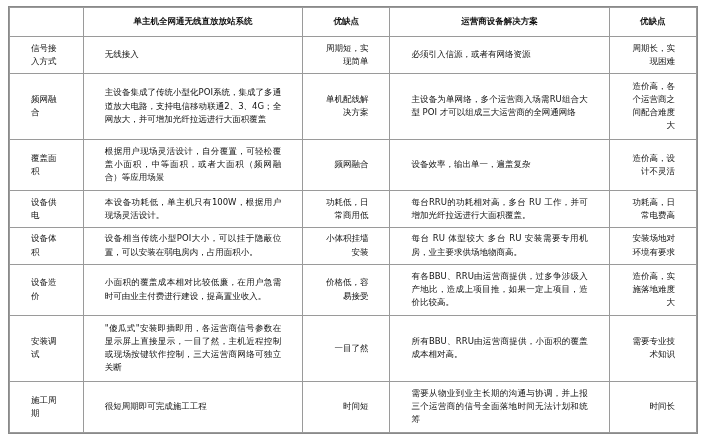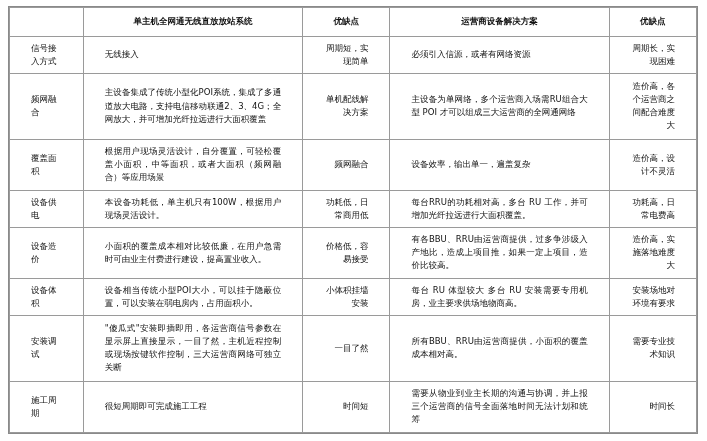--- a/index.html
+++ b/index.html
@@ -106,32 +106,32 @@
         <td class="center">造价高，设计不灵活</td>
       </tr>
       <tr>
         <td class="rowhead">设备供电</td>
         <td class="body">本设备功耗低，单主机只有100W，根据用户现场灵活设计。</td>
         <td class="center">功耗低，日常商用低</td>
         <td class="body">每台RRU的功耗相对高，多台 RU 工作，并可增加光纤拉远进行大面积覆盖。</td>
         <td class="center">功耗高，日常电费高</td>
       </tr>
       <tr>
+        <td class="rowhead">设备体积</td>
+        <td class="body">设备相当传统小型POI大小，可以挂于隐蔽位置，可以安装在弱电房内，占用面积小。</td>
+        <td class="center">小体积挂墙安装</td>
+        <td class="body">每台 RU 体型较大 多台 RU 安装需要专用机房，业主要求供场地物商高。</td>
+        <td class="center">安装场地对环境有要求</td>
+      </tr>
+      <tr>
         <td class="rowhead">设备造价</td>
         <td class="body">小面积的覆盖成本相对比较低廉，在用户急需时可由业主付费进行建设，提高置业收入。</td>
         <td class="center">价格低，容易接受</td>
         <td class="body">有各BBU、RRU由运营商提供，过多争涉级入产地比，造成上项目推，如果一定上项目，造价比较高。</td>
         <td class="center">造价高，实施落地难度大</td>
-      </tr>
-      <tr>
-        <td class="rowhead">设备体积</td>
-        <td class="body">设备相当传统小型POI大小，可以挂于隐蔽位置，可以安装在弱电房内，占用面积小。</td>
-        <td class="center">小体积挂墙安装</td>
-        <td class="body">每台 RU 体型较大 多台 RU 安装需要专用机房，业主要求供场地物商高。</td>
-        <td class="center">安装场地对环境有要求</td>
       </tr>
       <tr>
         <td class="rowhead">安装调试</td>
         <td class="body">"傻瓜式"安装即插即用，各运营商信号参数在显示屏上直接显示，一目了然，主机近程控制或现场按键软作控制，三大运营商网络可独立关断</td>
         <td class="center">一目了然</td>
         <td class="body">所有BBU、RRU由运营商提供，小面积的覆盖成本相对高。</td>
         <td class="center">需要专业技术知识</td>
       </tr>
       <tr>
         <td class="rowhead">施工周期</td>

